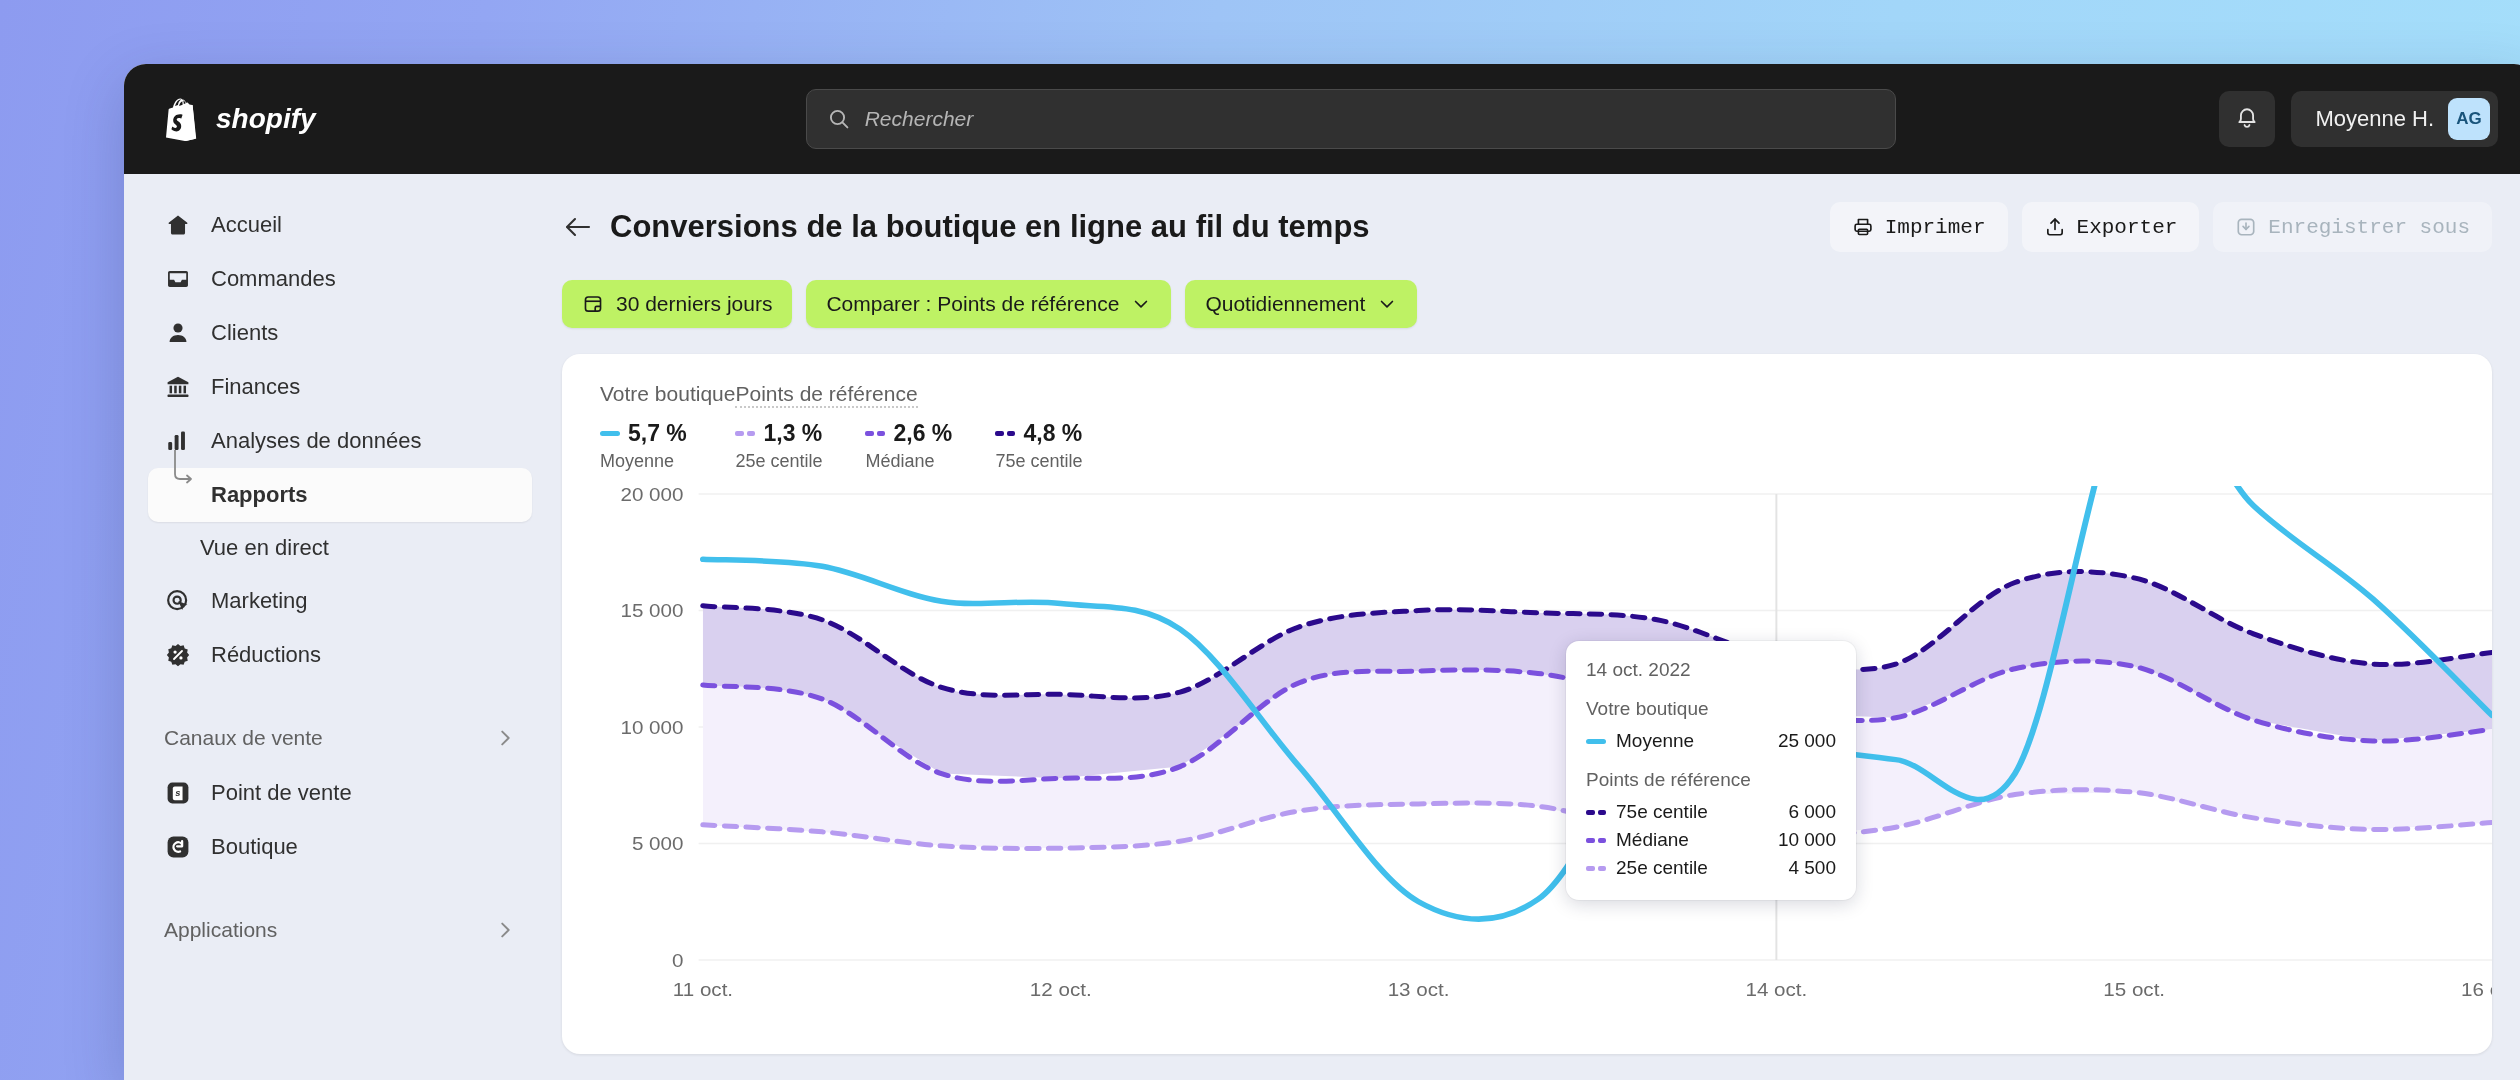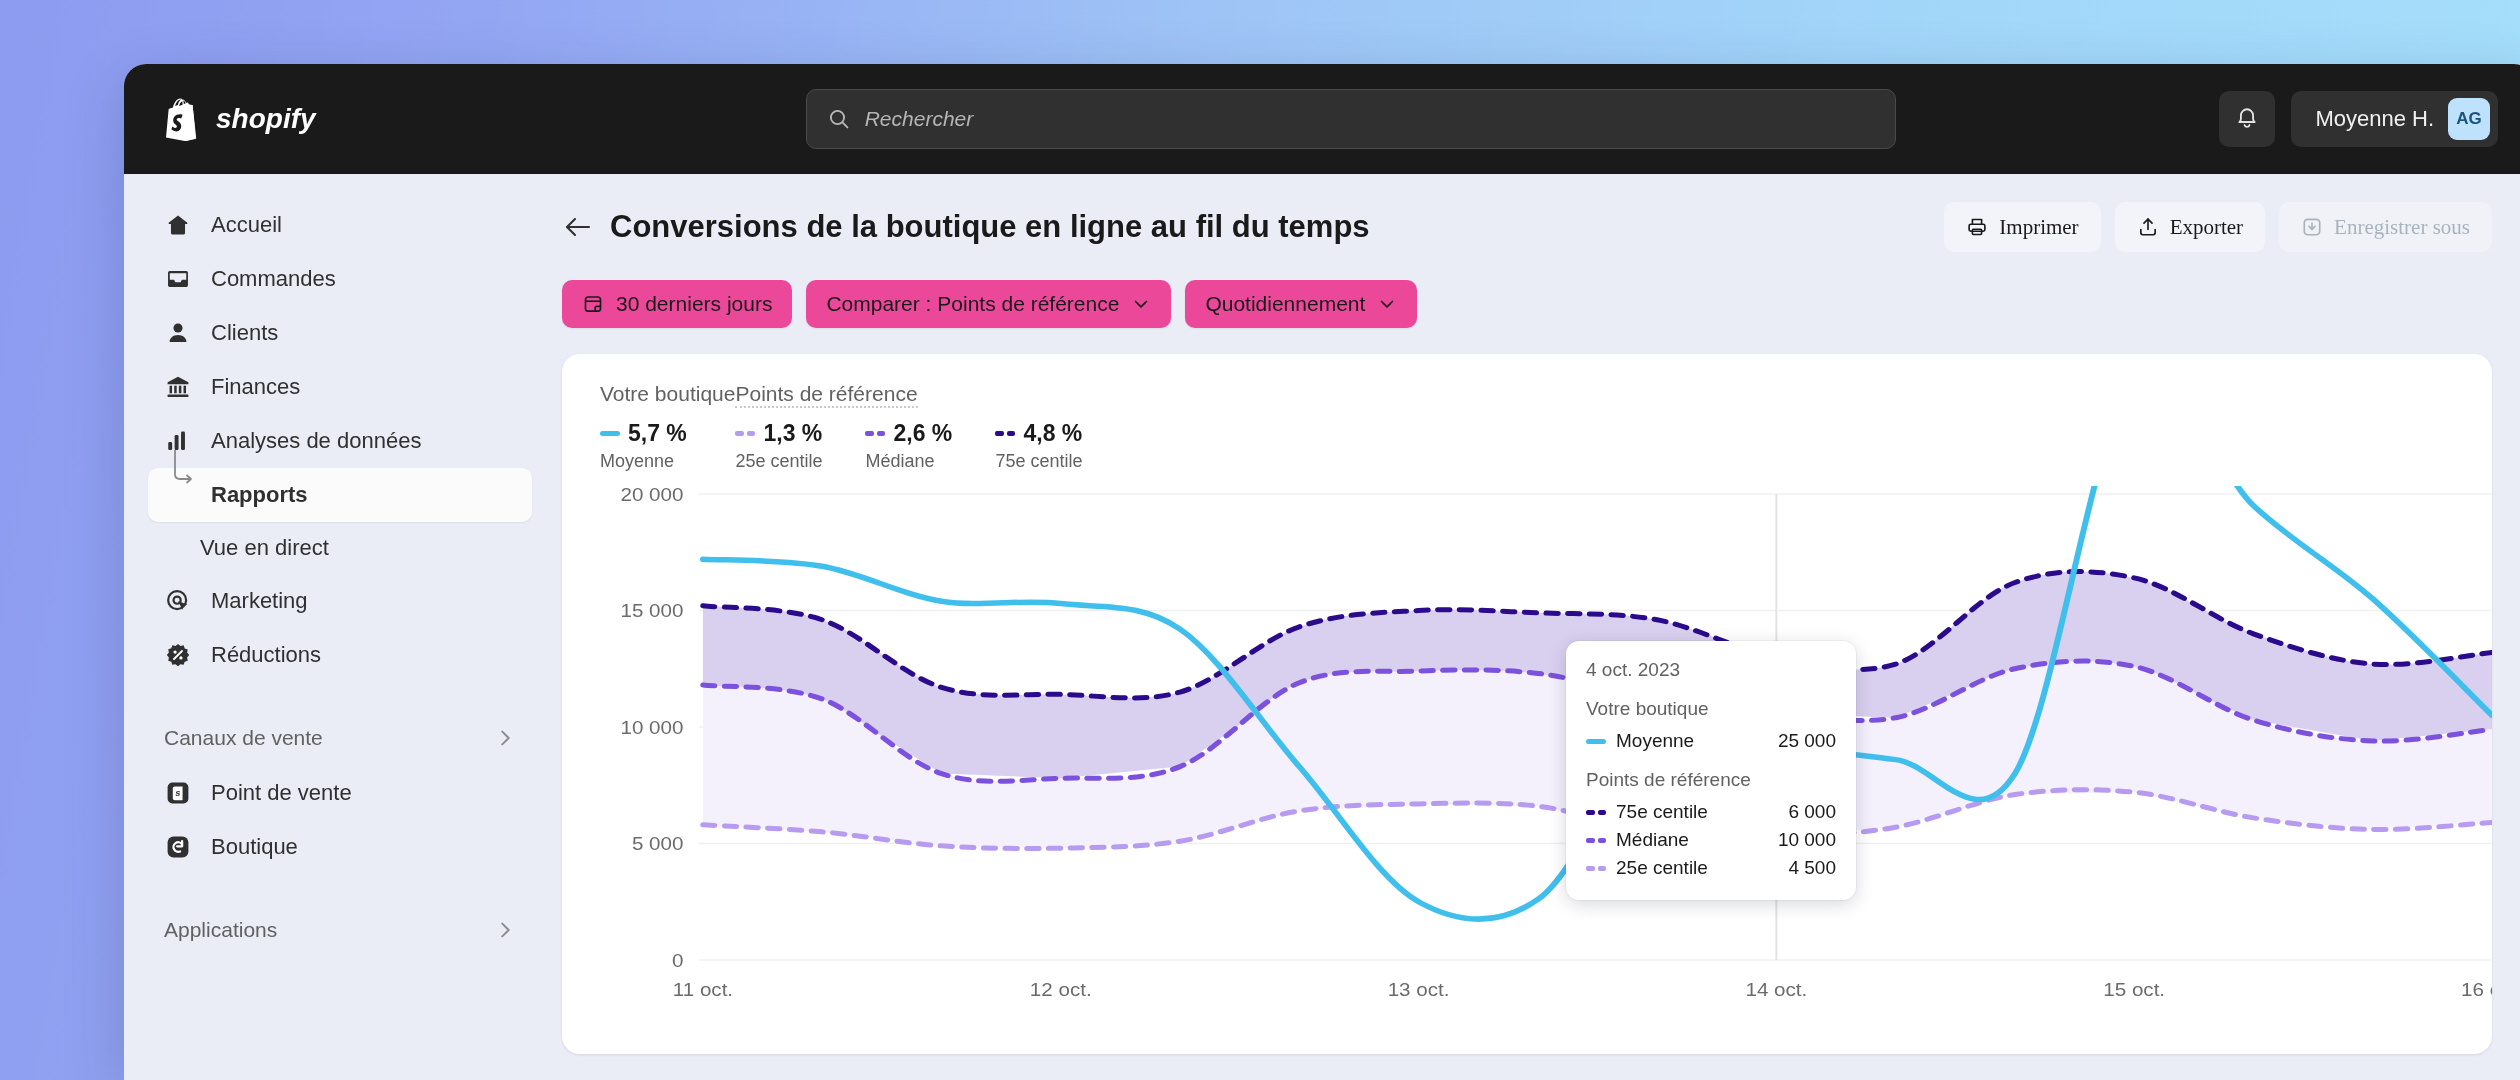--- a/index.html
+++ b/index.html
@@ -201,38 +201,38 @@
     border-radius: 10px;
     background: rgba(255,255,255,0.42);
     border: none;
     display: flex;
     align-items: center;
     gap: 11px;
     padding: 0 22px;
     font-size: 21px;
     color: #1A1A1A;
     cursor: pointer;
-    font-family: Liberation Serif, serif;
+    font-family: Liberation Mono, monospace;
     white-space: nowrap;
   }
   .hbtn.disabled {
     color: #A8B4BD;
     background: rgba(255,255,255,0.30);
     cursor: default;
   }
 
   .filter-row {
     display: flex;
     gap: 14px;
     margin-bottom: 26px;
   }
   .fbtn {
     height: 48px;
     border-radius: 10px;
-    background: #ec4899;
+    background: #bef264;
     border: none;
     display: flex;
     align-items: center;
     gap: 12px;
     padding: 0 20px;
     font-size: 21px;
     color: #1A1A1A;
     cursor: pointer;
     font-family: inherit;
     box-shadow: 0 1px 2px rgba(0,0,0,0.08);
@@ -635,21 +635,21 @@
               <circle cx="1120" cy="171.09999999999997" r="9" fill="#2B0A8C"></circle>
               <text x="130" y="510" text-anchor="middle" font-family="Liberation Sans, sans-serif" font-size="19" fill="#6B6B6B">11 oct.</text>
               <text x="460" y="510" text-anchor="middle" font-family="Liberation Sans, sans-serif" font-size="19" fill="#6B6B6B">12 oct.</text>
               <text x="790" y="510" text-anchor="middle" font-family="Liberation Sans, sans-serif" font-size="19" fill="#6B6B6B">13 oct.</text>
               <text x="1120" y="510" text-anchor="middle" font-family="Liberation Sans, sans-serif" font-size="19" fill="#6B6B6B">14 oct.</text>
               <text x="1450" y="510" text-anchor="middle" font-family="Liberation Sans, sans-serif" font-size="19" fill="#6B6B6B">15 oct.</text>
               <text x="1780" y="510" text-anchor="middle" font-family="Liberation Sans, sans-serif" font-size="19" fill="#6B6B6B">16 oct.</text>
             </svg>
 
           <div class="tooltip">
-            <div class="tt-date">4 oct. 2023</div>
+            <div class="tt-date">14 oct. 2022</div>
             <div class="tt-sec">Votre boutique</div>
             <div class="tt-row">
               <span class="swatch-solid" style="background:#41BFEC"></span>
               <span class="nm">Moyenne</span>
               <span class="vl">25 000</span>
             </div>
             <div class="tt-gap"></div>
             <div class="tt-sec">Points de référence</div>
             <div class="tt-row">
               <span class="swatch-dash">

